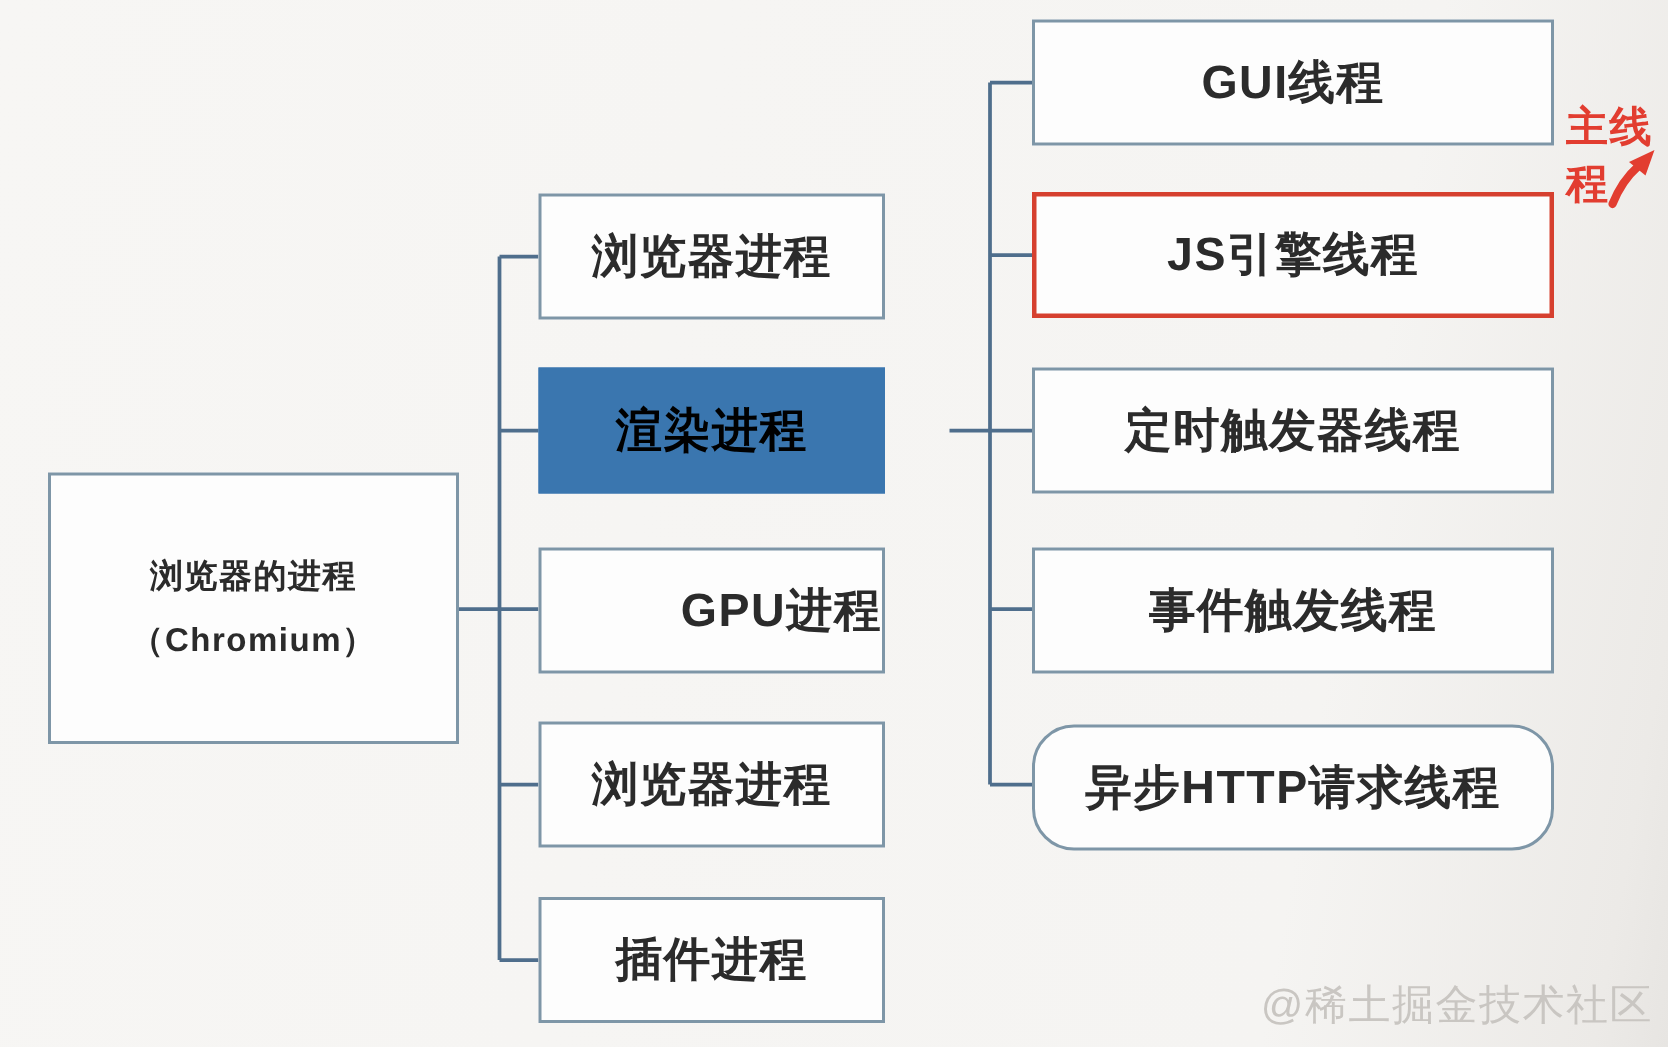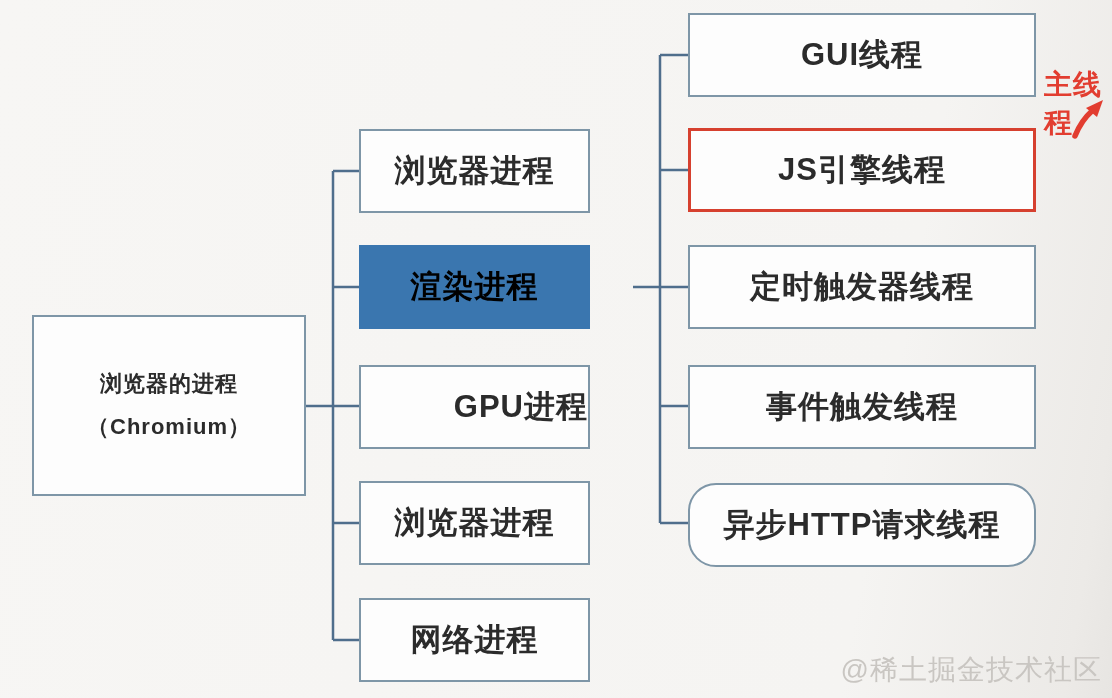--- a/index.html
+++ b/index.html
@@ -90,21 +90,21 @@
   <div class="box mid m1 highlight">
     <span>渲染进程</span>
   </div>
   <div class="box mid m2">
     <span>GPU进程</span>
   </div>
   <div class="box mid m3">
     <span>浏览器进程</span>
   </div>
   <div class="box mid m4">
-    <span>网络进程</span>
+    <span>插件进程</span>
   </div>
 
   <div class="box right r0">
     <span>GUI线程</span>
   </div>
   <div class="box right r1 red-outline">
     <span>JS引擎线程</span>
   </div>
   <div class="box right r2">
     <span>定时触发器线程</span>

